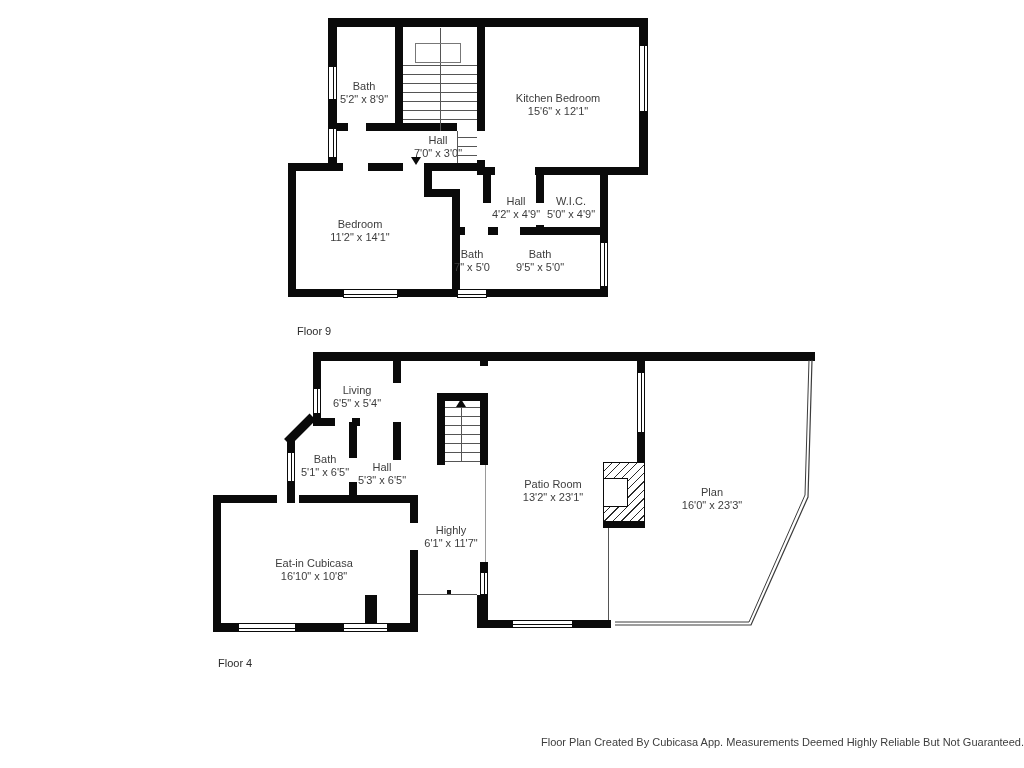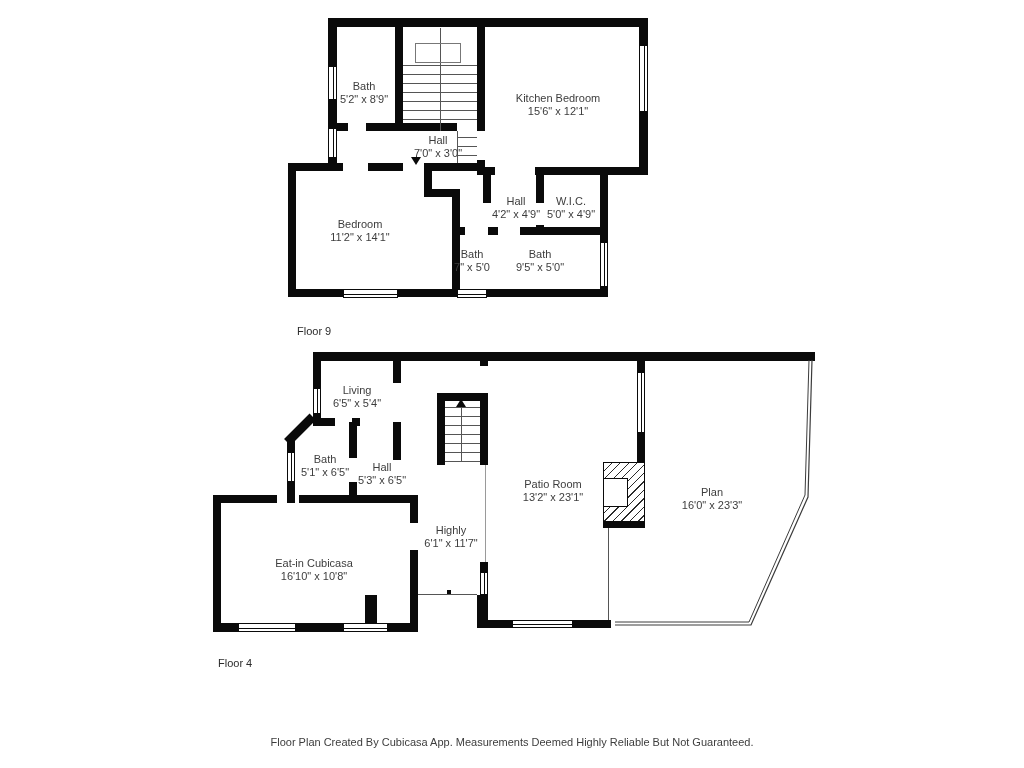--- a/index.html
+++ b/index.html
@@ -17,21 +17,21 @@
   .fl{position:absolute;color:#2b2b2b;font-size:11px;}
   .landing{position:absolute;border:1px solid #777;box-sizing:border-box;}
   .arrow-down{position:absolute;width:0;height:0;border-left:5px solid transparent;
       border-right:5px solid transparent;border-top:8px solid #0a0a0a;}
   .arrow-up{position:absolute;width:0;height:0;border-left:5px solid transparent;
       border-right:5px solid transparent;border-bottom:8px solid #0a0a0a;}
   .fireplace{position:absolute;border:1px solid #0a0a0a;box-sizing:border-box;
       background:repeating-linear-gradient(135deg,#ffffff 0 5px,#2b2b2b 5px 6px);}
   .fp-notch{position:absolute;background:#fff;border:1px solid #0a0a0a;box-sizing:border-box;}
   .tick{position:absolute;width:4px;height:4px;background:#0a0a0a;}
-  #footer{position:absolute;left:0;right:0;top:736px;text-align:center;color:#3d3d3d;font-size:11px;}
+  #footer{position:absolute;left:0;right:0;top:736px;text-align:right;color:#3d3d3d;font-size:11px;}
 </style>
 </head>
 <body>
 
 <div id="canvas">
 
   <div class="w" style="left:328px;top:18px;width:320px;height:9px"></div>
   <div class="w" style="left:328px;top:18px;width:9px;height:153px"></div>
   <div class="w" style="left:639px;top:18px;width:9px;height:157px"></div>
   <div class="w" style="left:288px;top:163px;width:8px;height:134px"></div>

